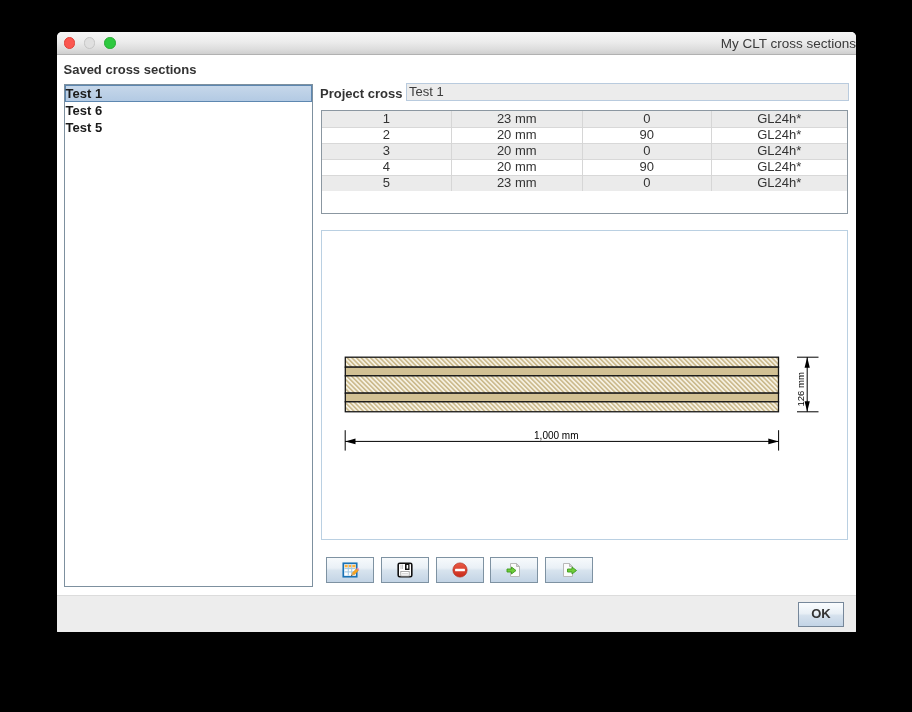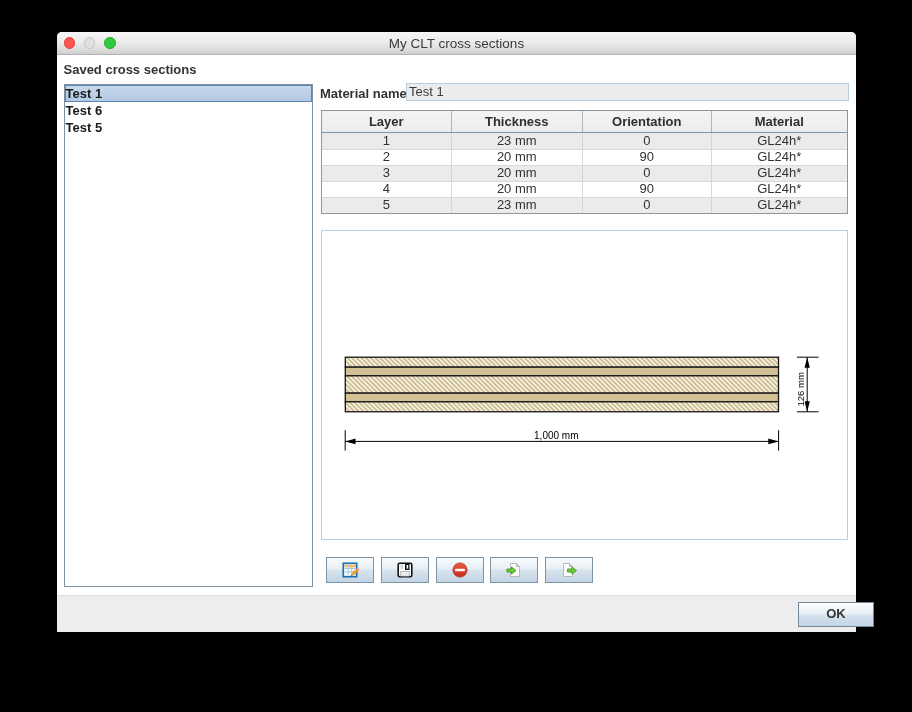--- a/index.html
+++ b/index.html
@@ -4,21 +4,21 @@
 <style>
   html,body{margin:0;padding:0;}
   body{width:912px;height:712px;background:#000;position:relative;overflow:hidden;
        font-family:"Liberation Sans", sans-serif;}
   .window{position:absolute;left:57px;top:32px;width:799px;height:600px;
           background:#fff;border-radius:5px 5px 1px 1px;}
   .titlebar{position:absolute;left:0;top:0;width:100%;height:22px;
             background:linear-gradient(180deg,#f6f6f6 0%,#ececec 45%,#dcdcdc 80%,#cfcfcf 100%);
             border-bottom:1px solid #b1b1b1;border-radius:5px 5px 0 0;}
   .title{position:absolute;left:0;top:0;width:100%;height:20px;line-height:23px;
-         text-align:center;font-size:13.5px;color:#3a3a3a;}
+         text-align:right;font-size:13.5px;color:#3a3a3a;}
   .light{position:absolute;top:5.1px;width:11.5px;height:11.5px;border-radius:50%;box-sizing:border-box;}
   .lr{left:6.9px;background:#fb5750;border:1px solid #e14138;}
   .lg2{left:26.9px;background:#e0e0e0;border:1px solid #c5c5c5;}
   .lgr{left:47.1px;background:#2ec93f;border:1px solid #25ab31;}
 
   .lbl{position:absolute;font-size:13px;font-weight:bold;color:#333;}
   .list{position:absolute;left:6.5px;top:51.5px;width:249px;height:503px;
         box-sizing:border-box;border:1px solid #7d909f;background:#fff;}
   .sel{position:absolute;left:0;top:0;width:100%;height:17px;box-sizing:border-box;
        background:linear-gradient(180deg,#c6d7ea 0%,#b3cae3 100%);
@@ -50,21 +50,21 @@
   .panel{position:absolute;left:264px;top:198px;width:527px;height:310px;
          box-sizing:border-box;border:1px solid #bad0e2;background:#fff;}
 
   .btn{position:absolute;top:525px;width:48px;height:26px;box-sizing:border-box;
        border:1px solid #7e92a2;
        background:linear-gradient(180deg,#f7fafc 0%,#e9f0f6 42%,#d7e3ee 52%,#c3d4e5 100%);
        display:flex;align-items:center;justify-content:center;}
   .grayband{position:absolute;left:0;top:563px;width:100%;height:37px;
             background:#ededed;border-top:1px solid #dcdcdc;box-sizing:border-box;
             border-radius:0 0 1px 1px;}
-  .ok{position:absolute;left:741px;top:570px;width:76px;height:25px;box-sizing:border-box;
+  .ok{position:absolute;left:741px;top:570px;width:46px;height:25px;box-sizing:border-box;
       border:1px solid #76879a;
       background:linear-gradient(180deg,#fafcfe 0%,#e9f0f6 45%,#d5e1ed 55%,#c3d4e6 100%);
       font-size:13px;font-weight:bold;color:#333;text-align:center;line-height:22px;}
 </style>
 </head>
 <body>
 <div class="window">
   <div class="titlebar"></div>
   <div class="title">My CLT cross sections</div>
   <div class="light lr"></div>
@@ -72,30 +72,24 @@
   <div class="light lgr"></div>
 
   <div class="lbl" style="left:6.5px;top:29.5px;">Saved cross sections</div>
   <div class="list">
     <div class="sel"></div>
     <div class="row" style="position:relative;">Test 1</div>
     <div class="row">Test 6</div>
     <div class="row">Test 5</div>
   </div>
 
-  <div class="lbl" style="left:263px;top:54px;">Material name</div>
+  <div class="lbl" style="left:263px;top:54px;">Project cross</div>
   <div class="field">Test 1</div>
 
   <div class="table">
-    <div class="thead">
-        <div class="c1">Layer</div>
-        <div class="c2">Thickness</div>
-        <div class="c3">Orientation</div>
-        <div class="c4">Material</div>
-      </div>
     <div class="trow odd">
         <div class="c1">1</div>
         <div class="c2">23 mm</div>
         <div class="c3">0</div>
         <div class="c4">GL24h*</div>
       </div>
     <div class="trow even tsep">
         <div class="c1">2</div>
         <div class="c2">20 mm</div>
         <div class="c3">90</div>

